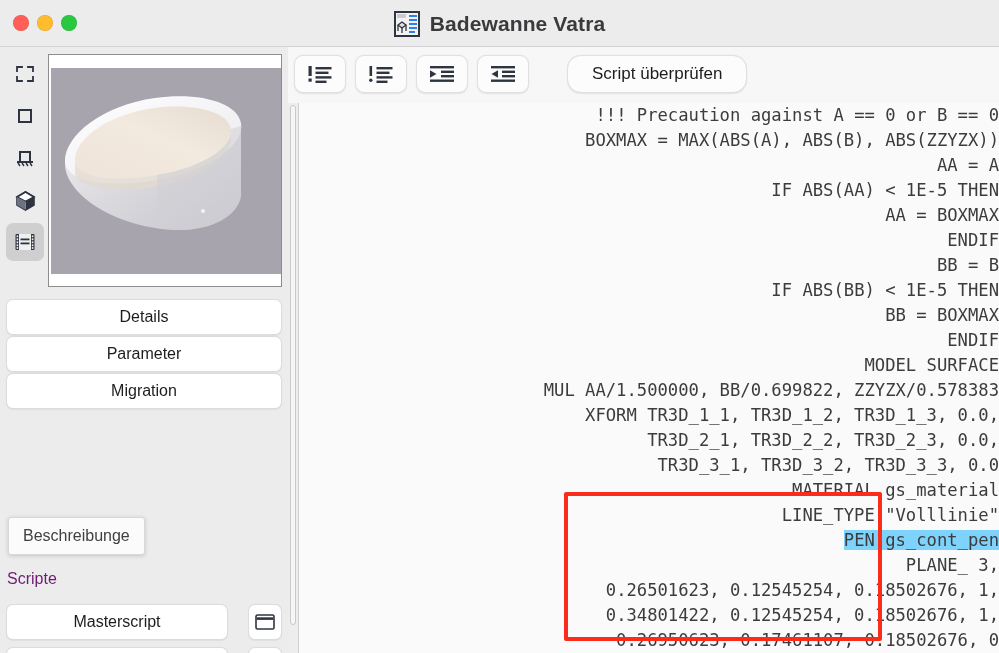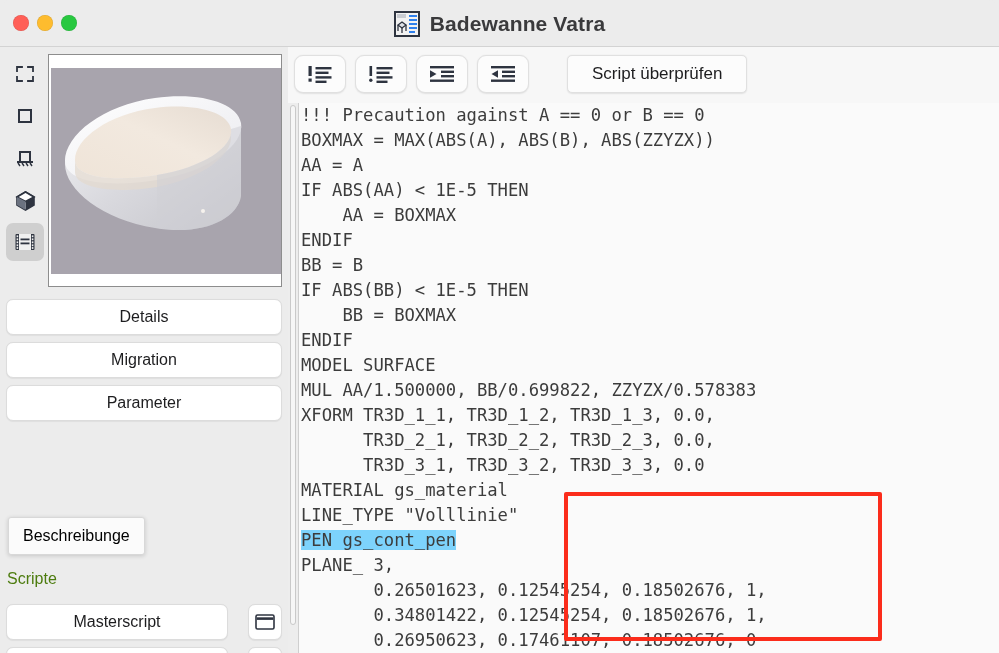--- a/index.html
+++ b/index.html
@@ -77,49 +77,49 @@
     position: absolute; top: 13px; left: 2px;
     width: 230px; height: 206px;
     background: #a8a4ad;
     overflow: hidden;
   }
   .preview-inner svg { display: block; }
 
   .side-buttons {
     position: absolute; top: 252px; left: 6px;
     width: 276px;
-    display: flex; flex-direction: column; gap: 7px;
+    display: flex; flex-direction: column; gap: 1px;
   }
   .pill {
     height: 36px;
     background: #ffffff;
     border: 1px solid #dcdcdc;
     border-radius: 7px;
     display: flex; align-items: center; justify-content: center;
     font-size: 16px; color: #1d1d1f;
     box-shadow: 0 0.5px 1px rgba(0,0,0,.06);
   }
 
   .tooltip {
     position: absolute;
     top: 470px; left: 8px;
     height: 38px;
     padding: 0 14px;
     background: #fbfbfb;
     border: 1px solid #d8d8d8;
     border-radius: 3px;
     display: flex; align-items: center;
-    font-size: 16px; color: #000000;
+    font-size: 16px; color: #404040;
     box-shadow: 0 1px 4px rgba(0,0,0,.16);
     z-index: 30; white-space: nowrap;
   }
 
   .section-label {
     position: absolute; top: 523px; left: 7px;
-    font-size: 16px; color: #4d7c0f;
+    font-size: 16px; color: #701a75;
   }
 
   .script-rows {
     position: absolute; top: 557px; left: 6px;
     width: 276px;
     display: flex; flex-direction: column; gap: 7px;
   }
   .script-row { display: flex; gap: 20px; align-items: center; }
   .script-row .pill { flex: 1 1 auto; }
   .win-btn {
@@ -146,21 +146,21 @@
     background: #fcfcfc;
     border: 1px solid #e0e0e0;
     border-radius: 9px;
     display: flex; align-items: center; justify-content: center;
     box-shadow: 0 0.5px 1.5px rgba(0,0,0,.09);
   }
   .check-btn {
     height: 38px; padding: 0 24px;
     background: #fcfcfc;
     border: 1px solid #e0e0e0;
-    border-radius: 5px;
+    border-radius: 14px;
     display: flex; align-items: center; justify-content: center;
     font-size: 17px; color: #1d1d1f;
     box-shadow: 0 0.5px 1.5px rgba(0,0,0,.09);
     margin-left: 29px;
   }
 
   .code-area {
     position: absolute; top: 56px; left: 0;
     width: 711px; height: 550px;
     background: #fafafa;
@@ -181,21 +181,21 @@
   }
   .code {
     position: absolute; top: 0; left: 13px;
     width: 698px;
     font-family: "DejaVu Sans Mono", "Liberation Mono", monospace;
     font-size: 17.2px;
     line-height: 25px;
     color: #3c3c3c;
     white-space: pre;
   }
-  .code .line { height: 25px; }
+  .code .line { height: 25px; text-align: right; }
   .code .hl { background: #7dd3fc; }
 
   .annot {
     position: absolute;
     left: 276px; top: 445px;
     width: 318px; height: 149px;
     border: 4px solid #fb2c1b;
     border-radius: 2px;
     pointer-events: none;
     z-index: 20;
@@ -304,22 +304,22 @@
           <path d="M24 92 C24 110 62 114 106 107 C151 100 183 79 180 61 L180 72
                    C177 92 144 112 106 119 C62 126 24 120 24 104 Z" fill="#e3d9cf" opacity="0.75"></path>
           <path d="M180 61 C183 79 151 100 106 107 L106 160 C150 168 186 152 190 128 L190 58 Z" fill="#cfcfd6" opacity="0.55"></path>
           <ellipse cx="152" cy="143" rx="2" ry="2" fill="#f6f2ee"></ellipse>
         </svg>
       </div>
     </div>
 
     <div class="side-buttons">
       <div class="pill">Details</div>
+      <div class="pill">Parameter</div>
       <div class="pill">Migration</div>
-      <div class="pill">Parameter</div>
     </div>
 
     <div class="tooltip">Beschreibunge</div>
 
     <div class="section-label">Scripte</div>
 
     <div class="script-rows">
       <div class="script-row">
         <div class="pill">Masterscript</div>
         <div class="win-btn">

